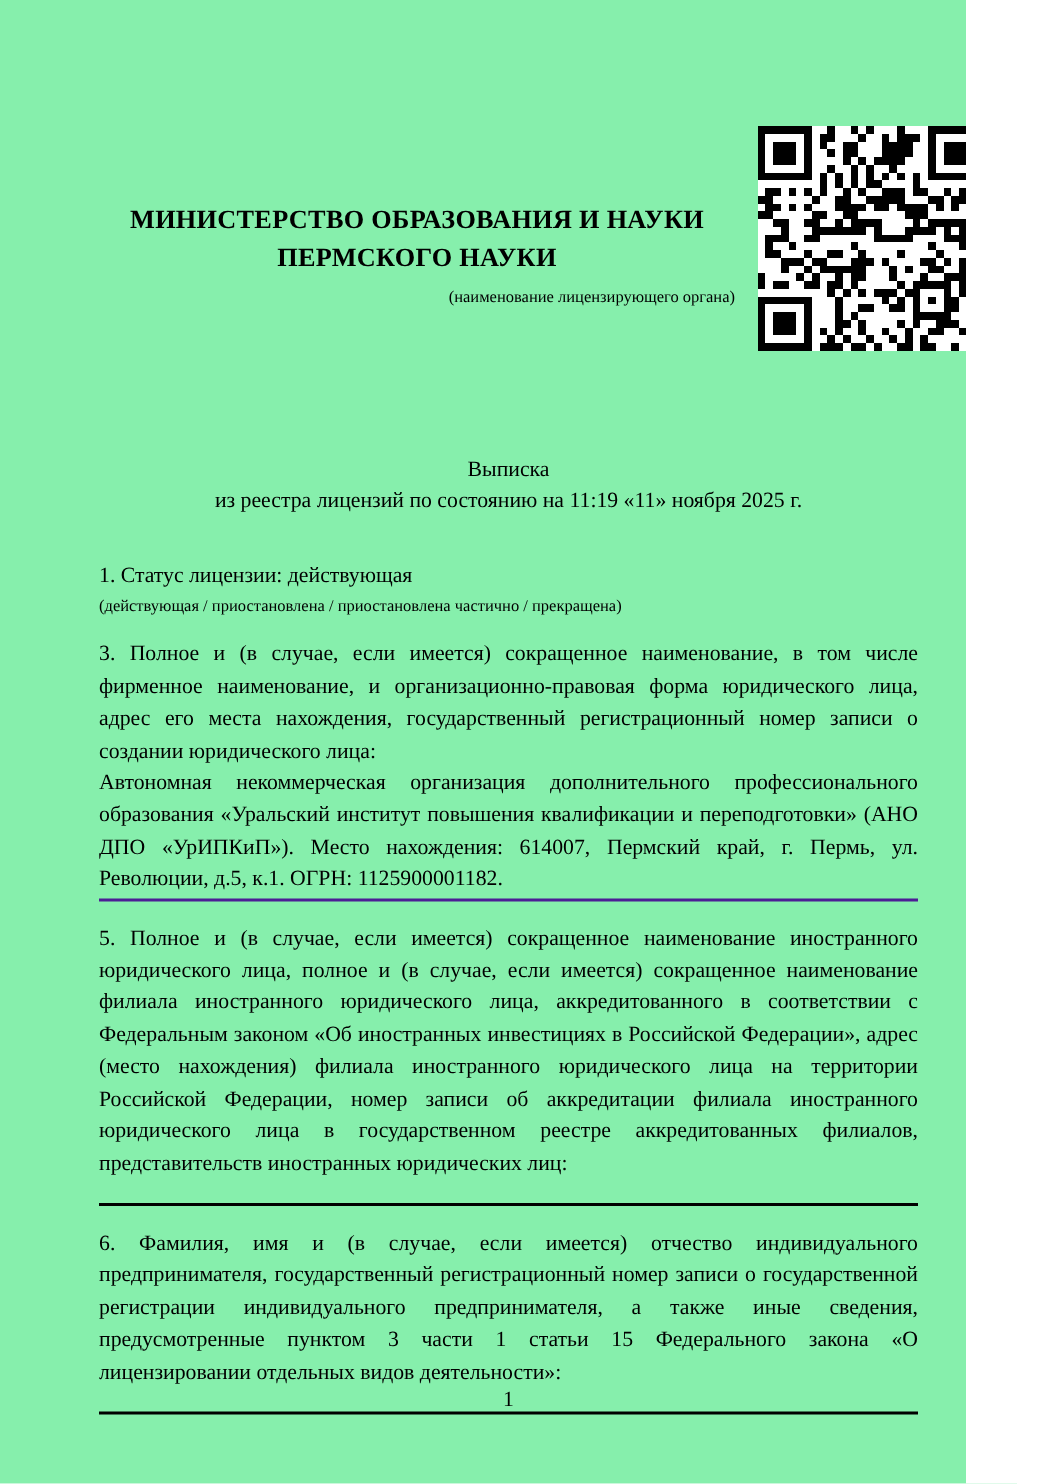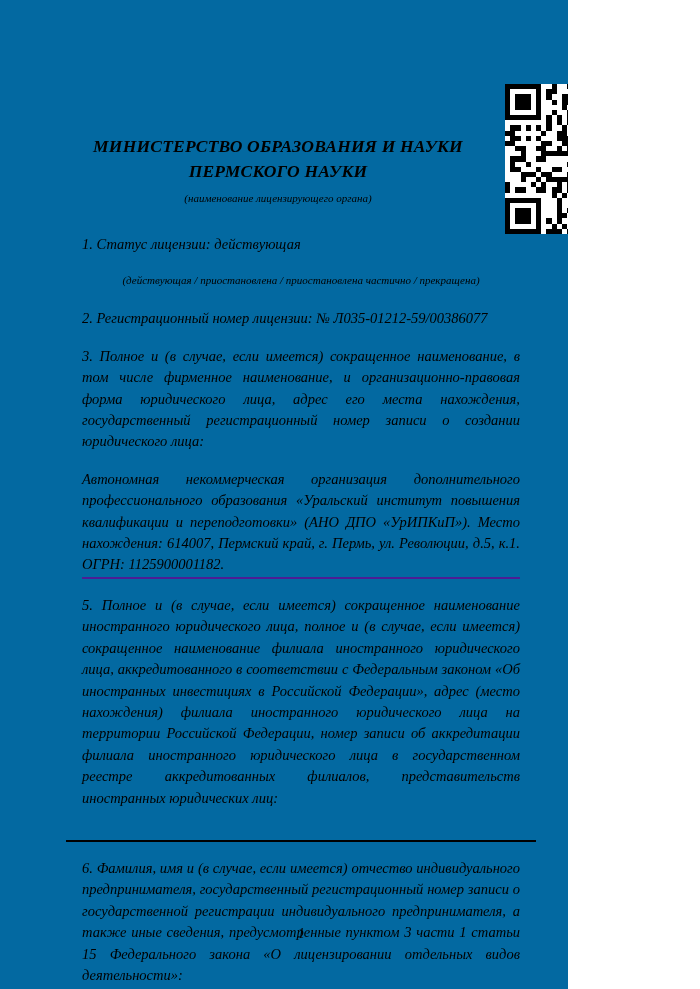--- a/index.html
+++ b/index.html
@@ -4,29 +4,28 @@
 <style>
   html, body {
     margin: 0;
     padding: 0;
     background: #ffffff;
     width: 700px;
     height: 989px;
   }
   .page {
     position: relative;
-    width: 568px;
+    width: 644px;
     height: 989px;
     box-sizing: border-box;
     padding: 0 32px 0 66px;
-    background: #0369a1;
+    background: #86efac;
     color: #000000;
     font-family: "Liberation Serif", "DejaVu Serif", serif;
     overflow: hidden;
-    font-style: italic;
   }
   .qr {
     position: absolute;
     top: 84px;
     left: 505px;
     width: 150px;
     height: 150px;
   }
   .qr svg { display: block; width: 150px; height: 150px; }
   .header-block {
@@ -37,40 +36,40 @@
   .ministry-line {
     font-weight: bold;
     font-size: 17.5px;
     line-height: 25px;
     letter-spacing: 0.2px;
   }
   .hcaption {
     font-size: 11px;
     line-height: 13px;
     margin-top: 8px;
+    text-align: right;
   }
   .doc-title {
     margin-top: 98px;
     text-align: center;
     font-size: 14.5px;
     line-height: 21px;
   }
   .items {
     margin-top: 29px;
   }
   .item { margin-bottom: 12px; }
   .line {
-    margin: 16px;
+    margin: 0;
     font-size: 14.5px;
     line-height: 21.4px;
   }
   .just { text-align: justify; }
   .caption {
     margin: 0;
-    text-align: center;
     font-size: 11px;
     line-height: 15px;
     padding-top: 2px;
   }
   .value-filled {
     border-bottom: 2px solid #4c1d95;
     padding-bottom: 1px;
   }
   .blank-line {
     height: 15px;
@@ -485,31 +484,32 @@
         <rect x="25" y="28" width="1" height="1" fill="#000"></rect>
       </svg>
   </div>
 
   <div class="header-block">
     <div class="ministry-line">МИНИСТЕРСТВО ОБРАЗОВАНИЯ И НАУКИ</div>
     <div class="ministry-line">ПЕРМСКОГО НАУКИ</div>
     <div class="hcaption">(наименование лицензирующего органа)</div>
   </div>
 
+  <div class="doc-title">
+    <div>Выписка</div>
+    <div>из реестра лицензий по состоянию на 11:19 «11» ноября 2025 г.</div>
+  </div>
 
   <div class="items">
 
     <div class="item">
       <p class="line">1. Статус лицензии: действующая</p>
       <p class="caption">(действующая / приостановлена / приостановлена частично / прекращена)</p>
     </div>
 
-    <div class="item" style="margin-top:20px">
-      <p class="line">2. Регистрационный номер лицензии: № Л035-01212-59/00386077</p>
-    </div>
 
 
     <div class="item" style="margin-top:14px">
       <p class="line just">3. Полное и (в случае, если имеется) сокращенное наименование, в том числе фирменное наименование, и организационно-правовая форма юридического лица, адрес его места нахождения, государственный регистрационный номер записи о создании юридического лица:</p>
       <p class="line just value-filled">Автономная некоммерческая организация дополнительного профессионального образования «Уральский институт повышения квалификации и переподготовки» (АНО ДПО «УрИПКиП»). Место нахождения: 614007, Пермский край, г. Пермь, ул. Революции, д.5, к.1. ОГРН: 1125900001182.</p>
     </div>
 
     <div class="item" style="margin-top:15px">
       <p class="line just">5. Полное и (в случае, если имеется) сокращенное наименование иностранного юридического лица, полное и (в случае, если имеется) сокращенное наименование филиала иностранного юридического лица, аккредитованного в соответствии с Федеральным законом «Об иностранных инвестициях в Российской Федерации», адрес (место нахождения) филиала иностранного юридического лица на территории Российской Федерации, номер записи об аккредитации филиала иностранного юридического лица в государственном реестре аккредитованных филиалов, представительств иностранных юридических лиц:</p>
       <div class="blank-line"></div>

